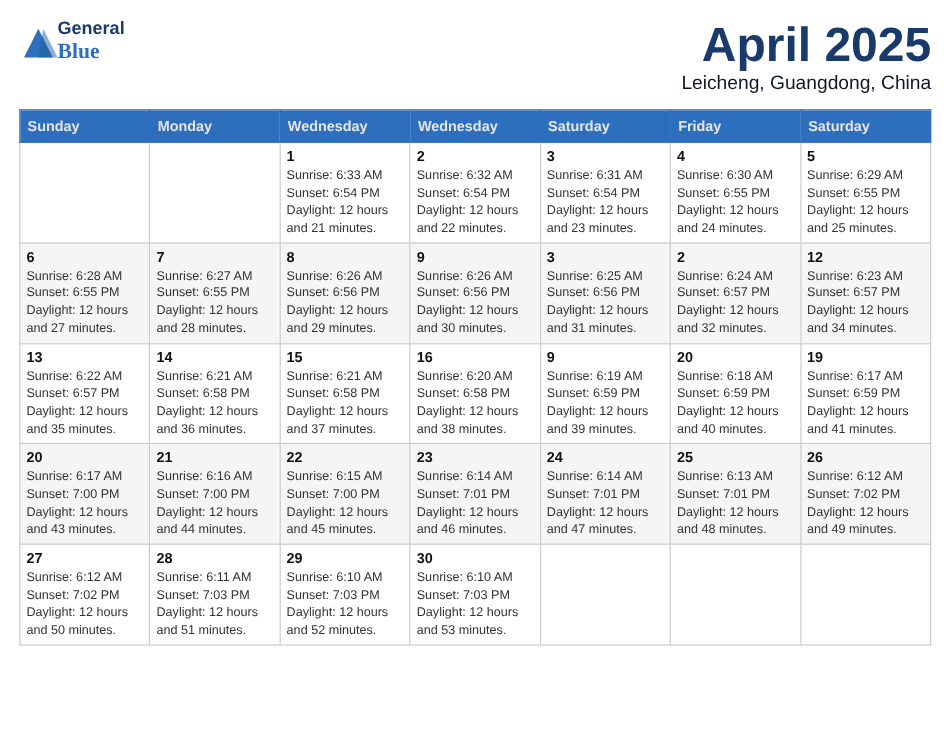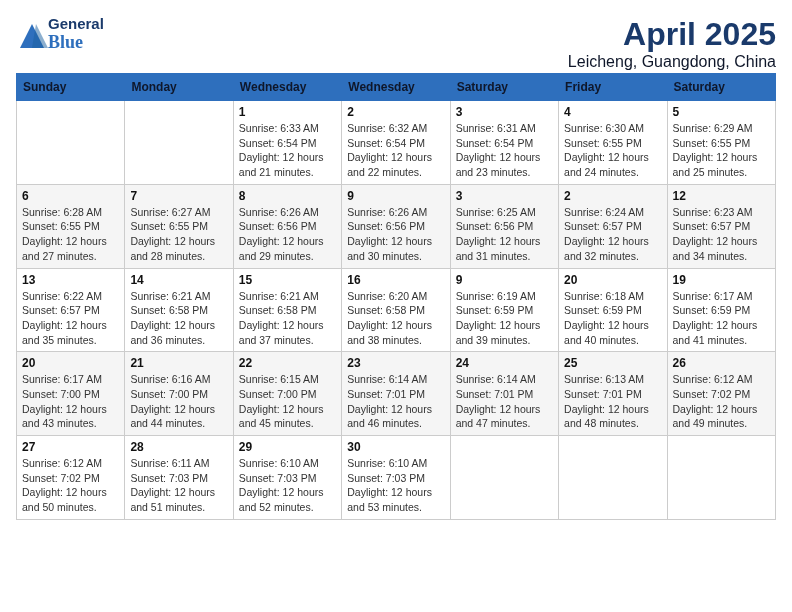--- a/index.html
+++ b/index.html
@@ -7,21 +7,21 @@
       font-family: Arial, sans-serif;
       background: #fff;
       width: 792px;
       min-height: 612px;
       padding: 16px;
     }
     .header-area {
       display: flex;
       justify-content: space-between;
       align-items: flex-start;
-      margin-bottom: 2px;
+      margin-bottom: 12px;
     }
     .logo {
       display: flex;
       align-items: center;
     }
     .logo-text {
       display: flex;
       flex-direction: column;
       font-size: 18px;
       font-weight: bold;
@@ -33,36 +33,36 @@
     .logo-icon {
       width: 28px;
       height: 28px;
       margin-right: 4px;
       position: relative;
     }
     .title-area {
       text-align: right;
     }
     .title-area .month-year {
-      font-size: 32px;
+      font-size: 40px;
       font-weight: bold;
       color: #1a3a6b;
     }
     .title-area .location {
       font-size: 16px;
       color: #0f172a;
     }
     .calendar {
       width: 100%;
       border-collapse: collapse;
       font-size: 11px;
     }
     .calendar th {
       background-color: #2e6fbd;
-      color: #0f172a;
+      color: #e5e5e5;
       text-align: left;
       padding: 6px 6px;
       font-size: 12px;
       font-weight: bold;
       border: 1px solid #2e6fbd;
     }
     .calendar td {
       border: 1px solid #ccc;
       vertical-align: top;
       padding: 4px 5px;

